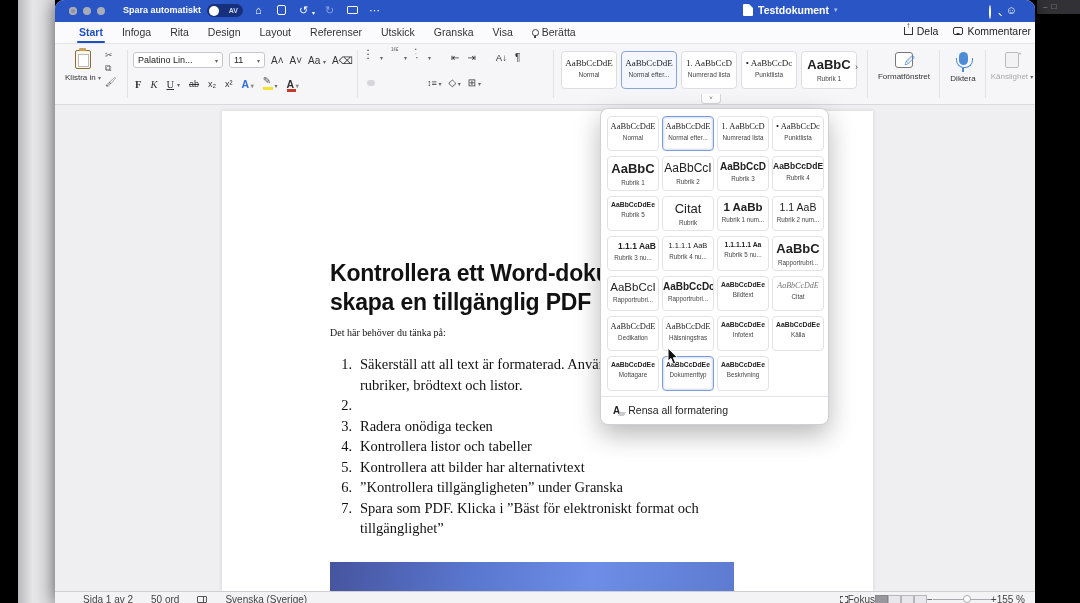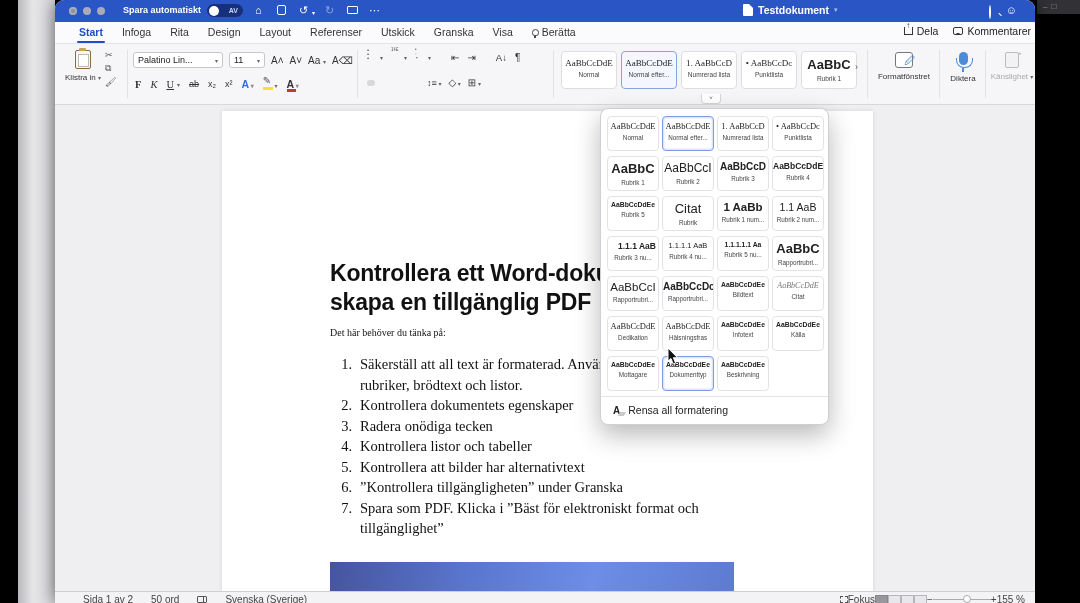--- a/index.html
+++ b/index.html
@@ -336,21 +336,20 @@
       <div id="doc-intro">Det här behöver du tänka på:</div>
       <div id="doc-list">
 
       <div class="li">
             <span class="n">1.</span>
             <span class="t">Säkerställ att all text är formaterad. Använd f
 rubriker, brödtext och listor.</span>
           </div>
           <div class="li">
             <span class="n">2.</span>
-            <span class="t">Kontrollera dokumentets egenskaper</span>
           </div>
           <div class="li">
             <span class="n">3.</span>
             <span class="t">Radera onödiga tecken</span>
           </div>
           <div class="li">
             <span class="n">4.</span>
             <span class="t">Kontrollera listor och tabeller</span>
           </div>
           <div class="li">

